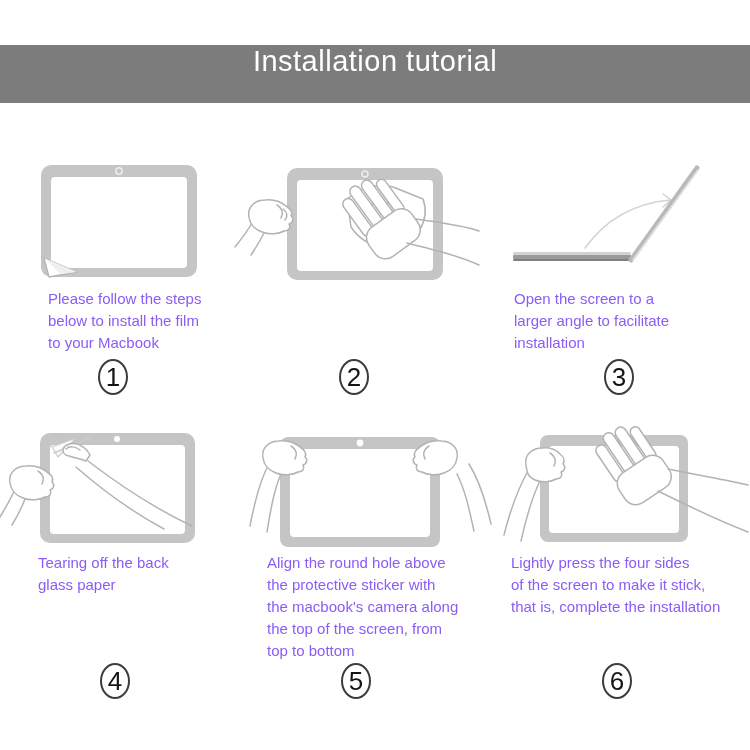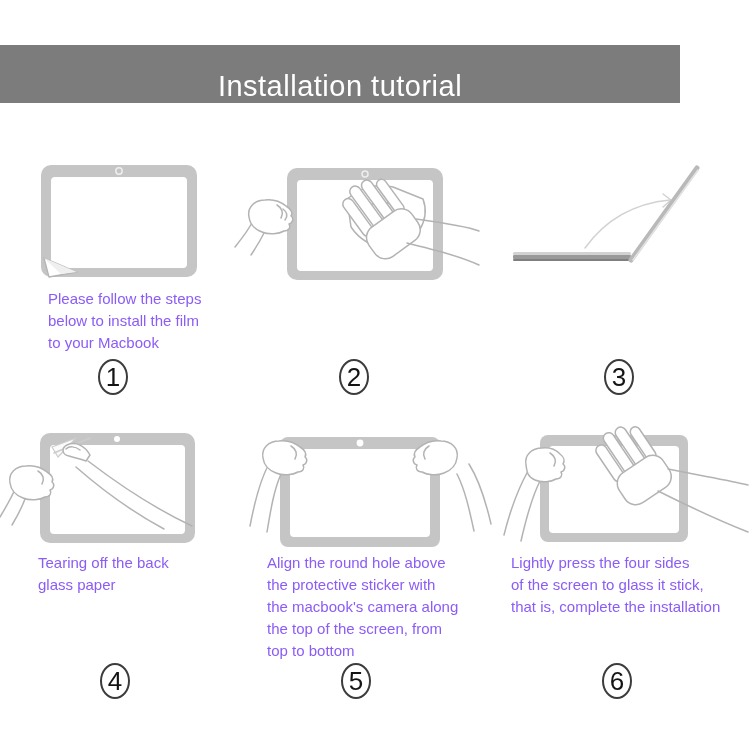--- a/index.html
+++ b/index.html
@@ -1,19 +1,19 @@
 <!DOCTYPE html>
 <html><head>
 <meta charset="utf-8">
 <style>
   html,body{margin:0;padding:0;background:#fff;}
   .canvas{position:relative;width:750px;height:750px;background:#ffffff;overflow:hidden;
           font-family:"Liberation Sans",sans-serif;}
-  .header{position:absolute;left:0;top:45px;width:680px;height:58px;background:#7c7c7c;
-          display:flex;align-items:flex-end;justify-content:center;}
+  .header{position:absolute;left:0;top:45px;width:750px;height:58px;background:#7c7c7c;
+          display:flex;align-items:flex-start;justify-content:center;}
   .header h1{margin:0;font-size:29px;font-weight:400;color:#ffffff;letter-spacing:0.5px;}
   .caption{position:absolute;font-size:15px;line-height:22px;color:#8b5cf6;
            white-space:pre-line;font-weight:400;}
   .num{position:absolute;width:30px;height:36px;border:2px solid #3c3c3c;border-radius:50%;
        display:flex;align-items:center;justify-content:center;font-size:26px;font-weight:300;
        color:#141414;box-sizing:border-box;}
   svg{position:absolute;overflow:visible;}
   .la{fill:none;stroke:#b3b3b3;stroke-width:1.5;stroke-linecap:round;}
   .hand{fill:#ffffff;stroke:#b3b3b3;stroke-width:1.5;stroke-linejoin:round;}
 </style>
@@ -147,29 +147,32 @@
         <rect class="hand" x="-23" y="-12" width="53" height="36" rx="13"></rect>
       </g>
       <path class="la" d="M168,66 C200,82 230,96 258,107"></path>
       <path class="la" d="M178,44 C212,51 238,55 258,60"></path>
     </g>
   </svg>
 
   <div class="caption" style="left:48px;top:288px">Please follow the steps
 below to install the film
 to your Macbook</div>
+  <div class="caption" style="left:514px;top:288px">Open the screen to a
+larger angle to facilitate
+installation</div>
   <div class="caption" style="left:267px;top:552px">Align the round hole above
 the protective sticker with
 the macbook's camera along
 the top of the screen, from
 top to bottom</div>
   <div class="caption" style="left:38px;top:552px">Tearing off the back
 glass paper</div>
   <div class="caption" style="left:511px;top:552px">Lightly press the four sides
-of the screen to glass it stick,
+of the screen to make it stick,
 that is, complete the installation</div>
 
   <div class="num" style="left:98px;top:359px">1</div>
   <div class="num" style="left:339px;top:359px">2</div>
   <div class="num" style="left:604px;top:359px">3</div>
   <div class="num" style="left:100px;top:663px">4</div>
   <div class="num" style="left:341px;top:663px">5</div>
   <div class="num" style="left:602px;top:663px">6</div>
 
 </div>

